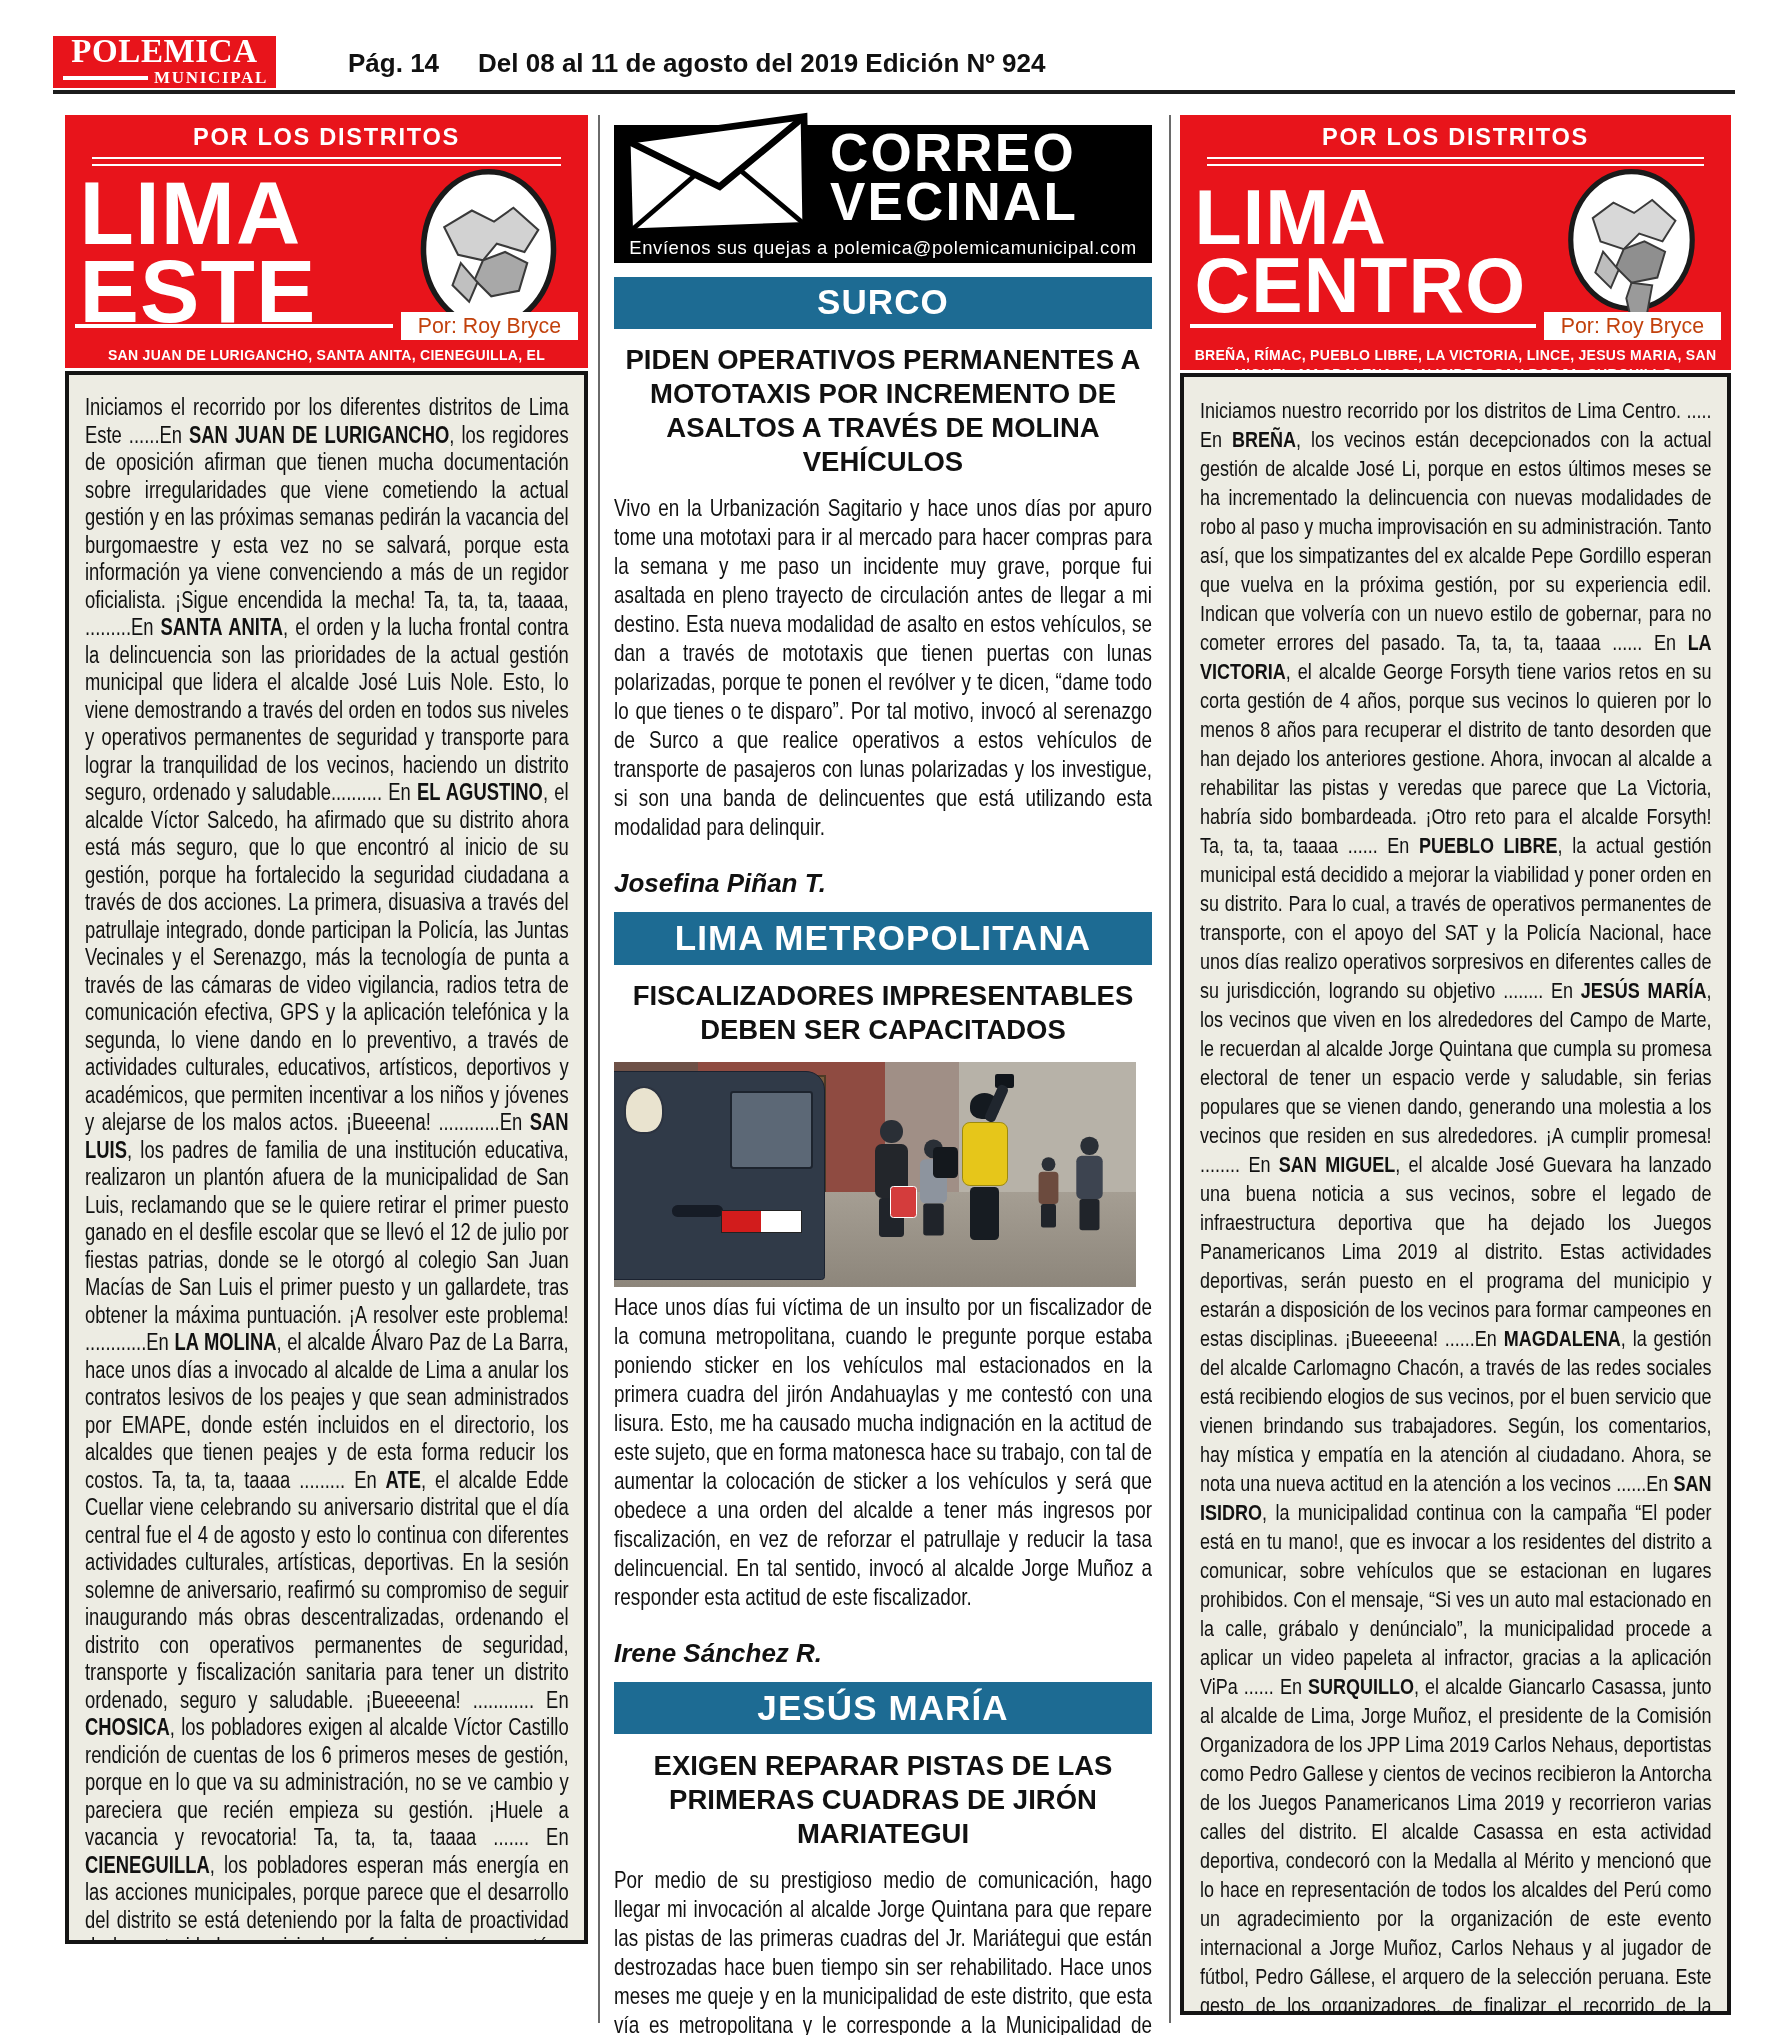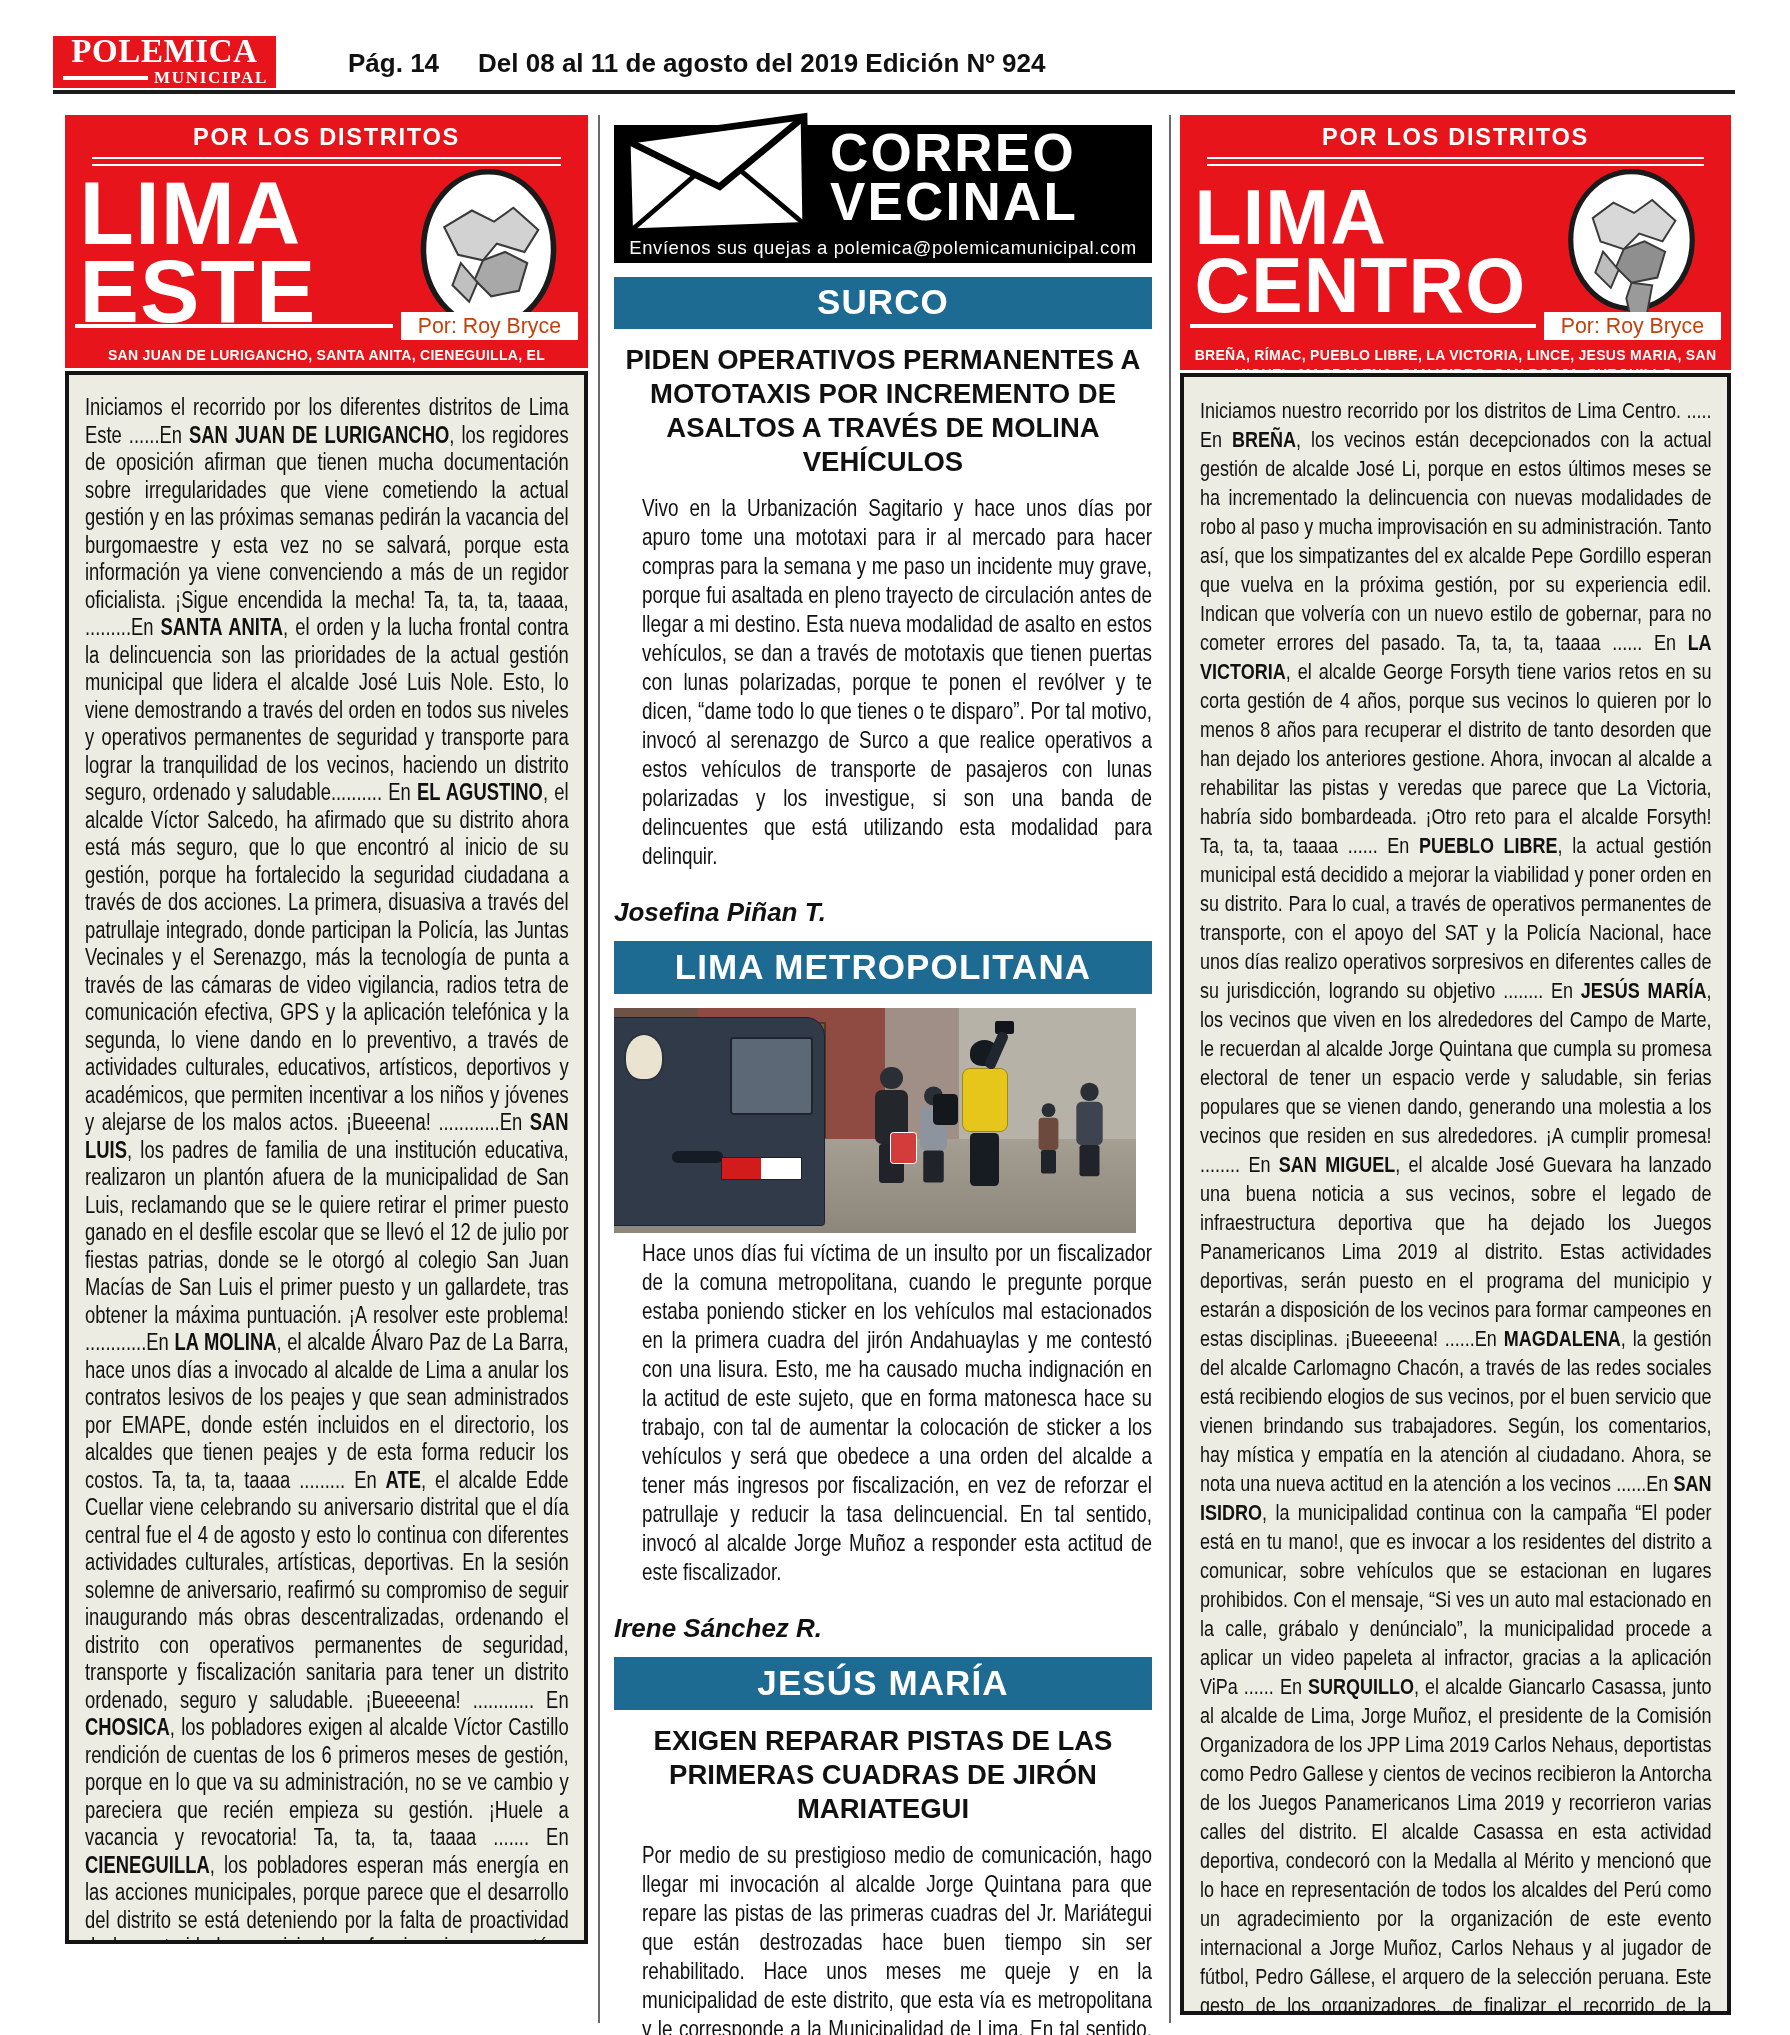--- a/index.html
+++ b/index.html
@@ -55,21 +55,21 @@
   .body-text b{font-weight:bold;}
 
   
   .masthead{position:relative;background:#000;height:138px;color:#fff;overflow:visible;}
   .envelope{position:absolute;left:6.7px;top:-7.9px;width:196px;height:121px;transform:rotate(-4deg);}
   .mast-title{position:absolute;left:216px;top:3.4px;font-weight:800;font-size:53px;line-height:49px;letter-spacing:2.2px;}
   .tagline{position:absolute;bottom:4.5px;left:0;right:0;text-align:center;font-size:18.5px;letter-spacing:0.6px;}
   .section-bar{background:#1d6b93;color:#fff;text-align:center;font-weight:800;font-size:35px;
                padding:5.6px 0 6.7px;margin-top:13.5px;letter-spacing:1.1px;}
   .headline{font-weight:800;text-align:center;font-size:27.5px;line-height:34px;margin:14.6px 2.2px 3.4px;}
-  .mid-body{margin-top:14.6px;margin-left:28px;}
+  .mid-body{margin-top:14.6px;}
   .mid-body .body-text{font-size:23.6px;line-height:29px;}
   .signature{font-weight:bold;font-style:italic;font-size:26px;margin:26px 0 3.4px;}
 
   
   .photo{position:relative;width:522px;height:225px;margin:14.6px 0 5.6px;overflow:hidden;background:#b8b2a8;}
   .ph-building{position:absolute;left:0;top:0;width:100%;height:60%;
       background:linear-gradient(90deg,#6e5147 0 16%,#8f4b41 16% 52%,#a08f86 52% 66%,#b7b2a8 66% 100%);}
   .ph-door{position:absolute;top:6%;width:51px;height:50%;background:#7a5b3c;border:2.2px solid #4c3a26;}
   .ph-door.d1{left:18%;} .ph-door.d2{left:30%;}
   .ph-sidewalk{position:absolute;bottom:0;left:0;width:100%;height:42%;
@@ -167,20 +167,21 @@
     <div class="section-bar">SURCO</div>
     <div class="headline">PIDEN OPERATIVOS PERMANENTES A MOTOTAXIS POR INCREMENTO DE ASALTOS A TRAVÉS DE MOLINA VEHÍCULOS</div>
     <div class="mid-body">
       <div class="cond">
           <div class="body-text">Vivo en la Urbanización Sagitario y hace unos días por apuro tome una mototaxi para ir al mercado para hacer compras para la semana y me paso un incidente muy grave, porque fui asaltada en pleno trayecto de circulación antes de llegar a mi destino. Esta nueva modalidad de asalto en estos vehículos, se dan a través de mototaxis que tienen puertas con lunas polarizadas, porque te ponen el revólver y te dicen, “dame todo lo que tienes o te disparo”. Por tal motivo, invocó al serenazgo de Surco a que realice operativos a estos vehículos de transporte de pasajeros con lunas polarizadas y los investigue, si son una banda de delincuentes que está utilizando esta modalidad para delinquir.</div>
         </div>
     </div>
     <div class="signature">Josefina Piñan T.</div>
 
     <div class="section-bar">LIMA METROPOLITANA</div>
+    <div class="headline">FISCALIZADORES IMPRESENTABLES DEBEN SER CAPACITADOS</div>
 
     <div class="photo">
       <div class="ph-building"></div>
       <div class="ph-door d1"></div>
       <div class="ph-door d2"></div>
       <div class="ph-sidewalk"></div>
       <div class="ph-person" style="left:50%;top:26%;">
         <div class="ph-head"></div>
           <div class="ph-body" style="background:#23262b;"></div>
           <div class="ph-legs"></div>

